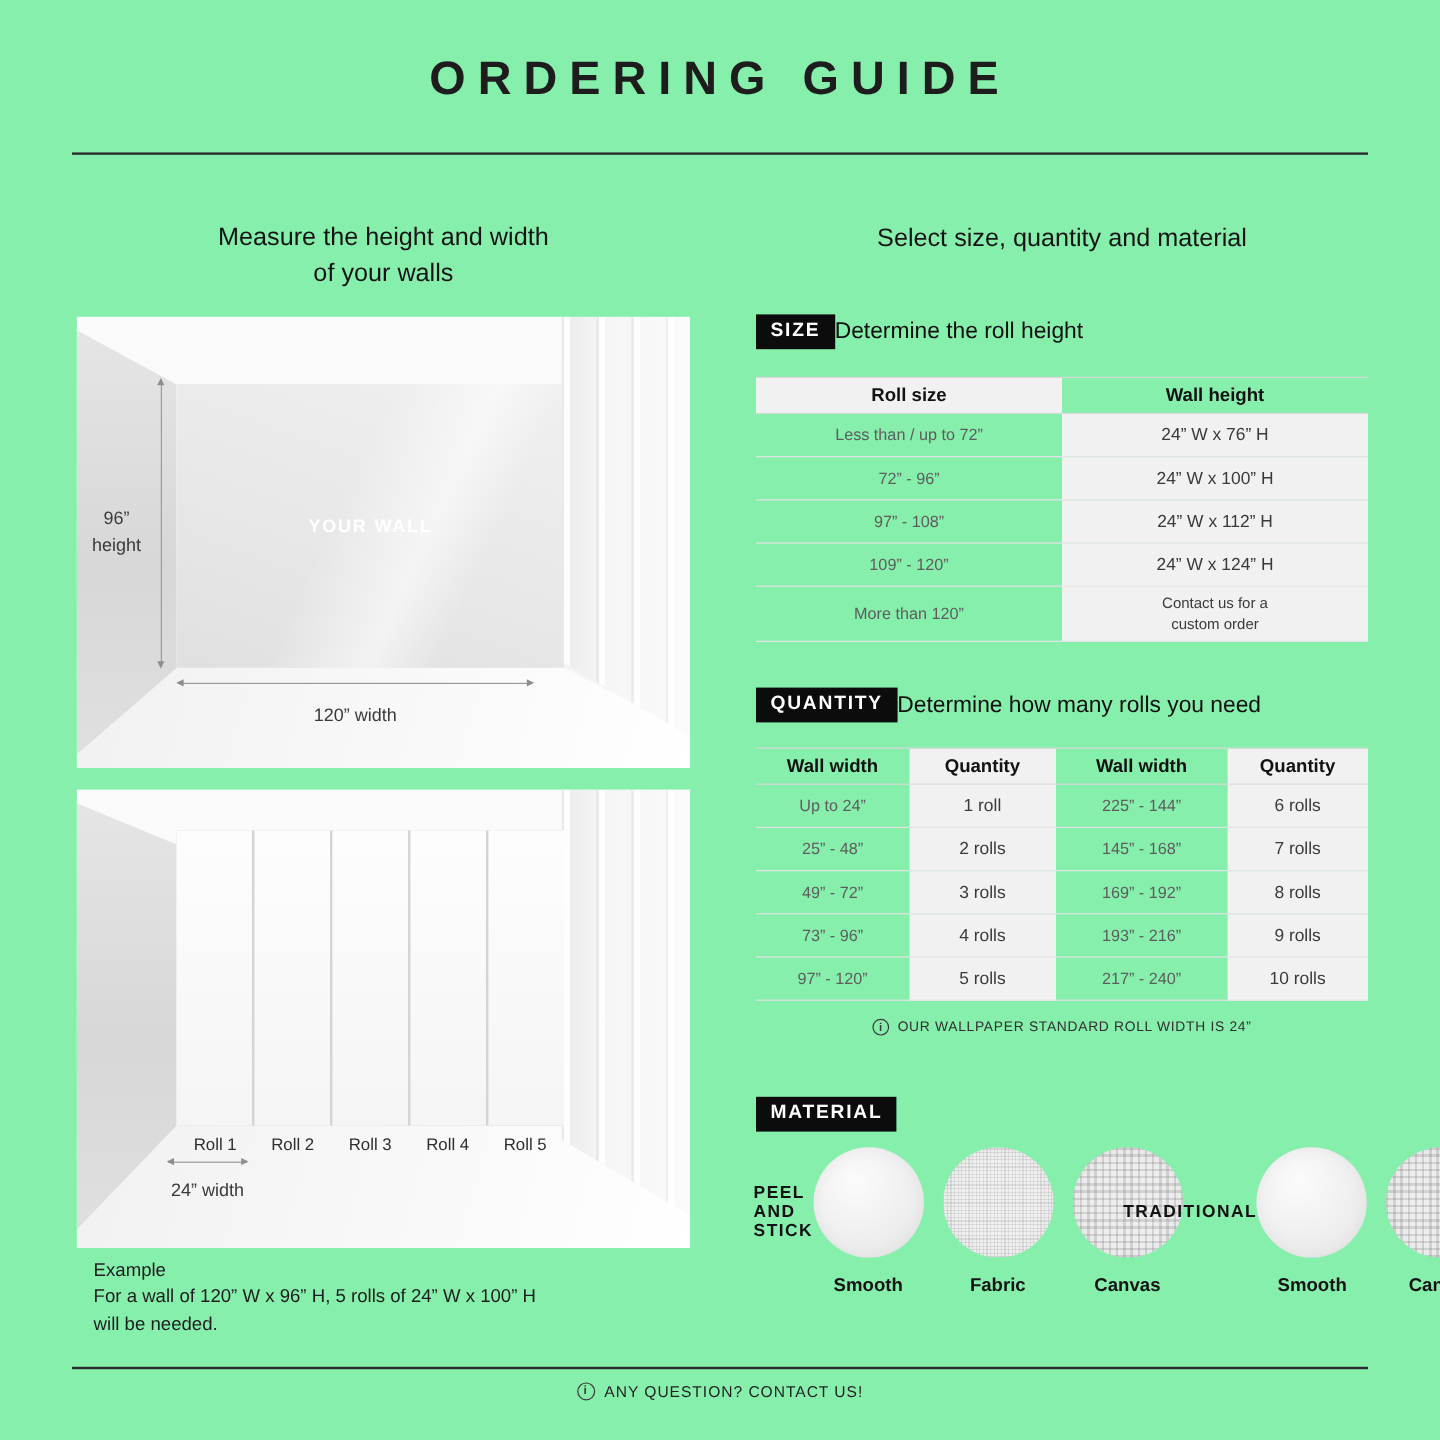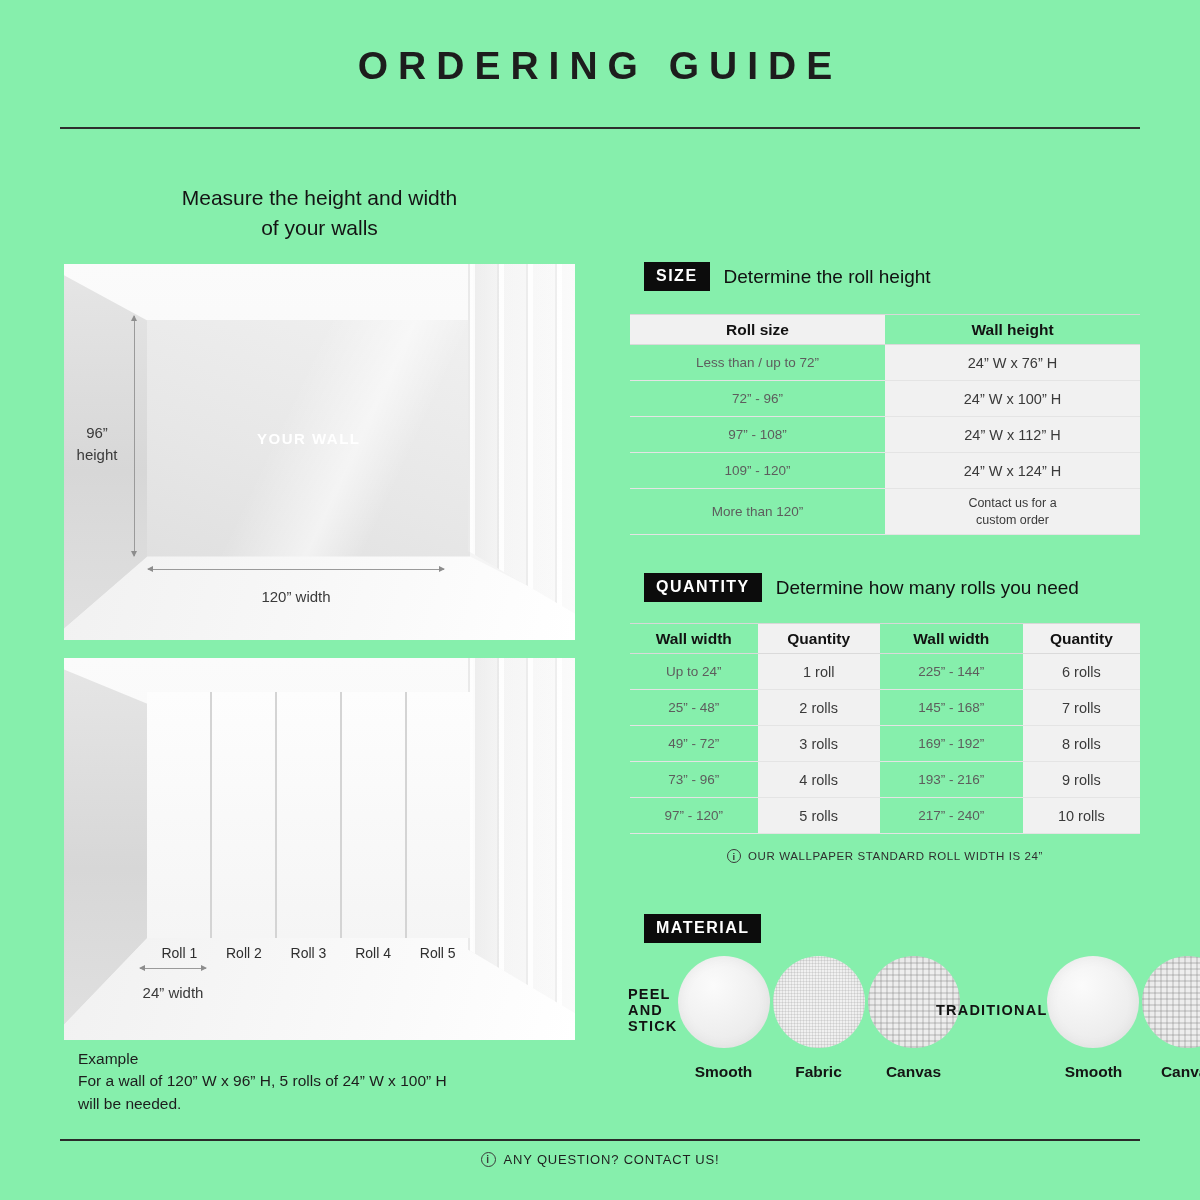--- a/index.html
+++ b/index.html
@@ -72,21 +72,21 @@
   .roll-labels { position:absolute; left:83px; top:287px; width:323px; display:flex; z-index:2; }
   .roll-labels span { flex:1; text-align:center; font-size:14px; color:#2e2e2e; }
 
   .example { position:absolute; left:78px; top:1048px; width:470px;
     font-size:15.5px; line-height:1.45; color:#1d1d1d; }
 
   
   .select-heading { position:absolute; left:630px; top:187px; width:510px; text-align:center;
     font-size:21px; font-weight:500; color:#141414; }
 
-  .sec-head { position:absolute; left:644px; display:flex; align-items:center; gap:14px; }
+  .sec-head { position:absolute; left:630px; display:flex; align-items:center; }
   .badge { background:#0c0c0c; color:#ffffff; font-weight:700; font-size:16px;
     letter-spacing:1.5px; padding:5px 12px 6px; }
   .subtitle { font-size:19px; color:#101010; font-weight:500; }
   #size-head { top:262px; }
   #qty-head { top:573px; }
   #mat-head { top:914px; }
 
   .tbl { position:absolute; left:630px; width:510px; display:grid; border-top:1px solid #d8d8d8; }
   .cell { display:flex; align-items:center; justify-content:center; text-align:center;
     border-bottom:1px solid #e4e4e4; white-space:pre-line; }
@@ -102,21 +102,21 @@
     align-items:center; justify-content:center; gap:7px;
     font-size:11.5px; letter-spacing:0.6px; color:#2f2f2f; }
   .info-dot { display:inline-flex; align-items:center; justify-content:center;
     width:14px; height:14px; border:1.2px solid #3a3a3a; border-radius:50%;
     font-size:9.5px; font-weight:700; color:#3a3a3a; flex:0 0 auto; }
 
   .mat-group { position:absolute; top:956px; display:flex; flex-direction:row; align-items:center; }
   #mat-g1 { left:628px; width:296px; }
   #mat-g2 { left:936px; width:206px; }
   .mat-title { font-size:14.5px; font-weight:700; letter-spacing:1.2px; color:#121212; margin-bottom:17px; }
-  .mat-options { display:flex; gap:3px; }
+  .mat-options { display:flex; gap:16px; }
   .mat-option { display:flex; flex-direction:column; align-items:center; }
   .swatch { width:92px; height:92px; border-radius:50%; box-shadow:inset 0 0 14px rgba(0,0,0,0.05); }
   .swatch.smooth { background:radial-gradient(circle at 38% 32%, #fbfbfb 0%, #efefef 55%, #e5e5e5 100%); }
   .swatch.fabric { background-color:#f1f1f1;
     background-image:repeating-linear-gradient(0deg, rgba(150,150,150,0.22) 0 1px, transparent 1px 3px),
                      repeating-linear-gradient(90deg, rgba(150,150,150,0.22) 0 1px, transparent 1px 3px); }
   .swatch.canvas { background-color:#eeeeee;
     background-image:repeating-linear-gradient(0deg, rgba(130,130,130,0.26) 0 2px, transparent 2px 6px),
                      repeating-linear-gradient(90deg, rgba(130,130,130,0.26) 0 2px, transparent 2px 6px); }
   .mat-label { margin-top:15px; font-size:15.5px; font-weight:700; color:#141414; }
@@ -175,20 +175,21 @@
     <div class="dim-h dim-hb"></div>
     <div class="dim-hb-label">24” width</div>
   </div>
 
   <div class="example">
     <div>Example</div>
     <div class="preline">For a wall of 120” W x 96” H, 5 rolls of 24” W x 100” H
 will be needed.</div>
   </div>
 
+  <h2 class="select-heading">Select size, quantity and material</h2>
 
   <div class="sec-head" id="size-head">
     <span class="badge">SIZE</span>
     <span class="subtitle">Determine the roll height</span>
   </div>
 
   <div class="tbl" id="size-table">
     <div class="cell head shade">Roll size</div>
     <div class="cell head">Wall height</div>
     <div class="cell wallcell">Less than / up to 72”</div>

